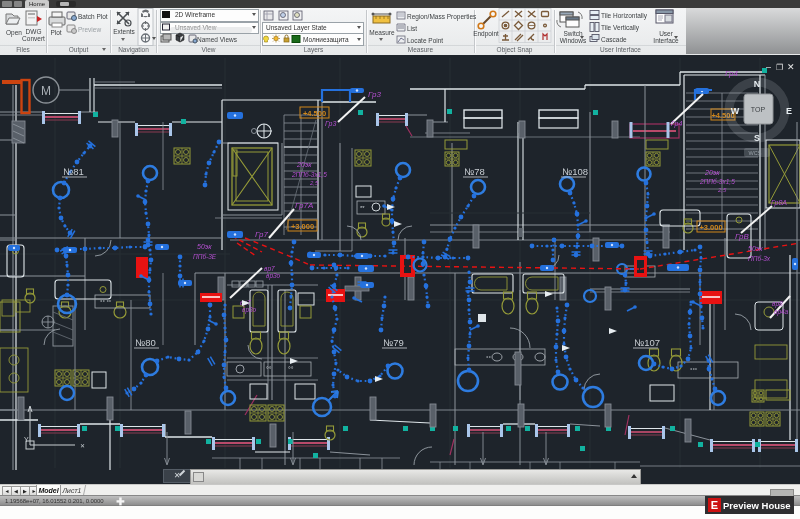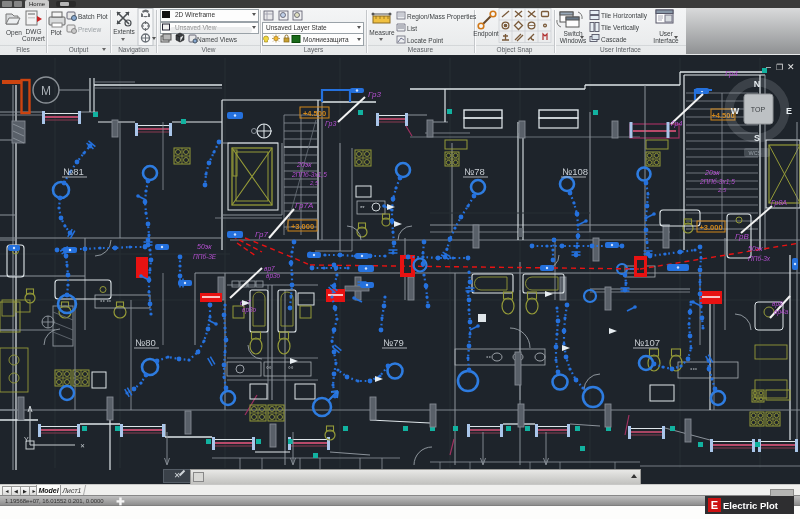--- a/index.html
+++ b/index.html
@@ -1194,15 +1194,15 @@
     <div class="abs" id="ltab">Лист1</div>
   </div>
   <div class="abs" id="statusbar">
     <div class="abs" id="coords">1.19568e+07, 16.01552 0.201, 0.0000</div>
     <div class="abs" id="pluss">✚</div>
   </div>
   <div class="abs" id="bottomwhite"></div>
   <div class="abs" id="statico"></div>
   <div class="abs" id="logo">
     <div class="abs" id="logoE">E</div>
-    <div class="abs" id="logotxt">Electric Plot</div>
+    <div class="abs" id="logotxt">Preview House</div>
   </div>
 </div>
 
 </body></html>

